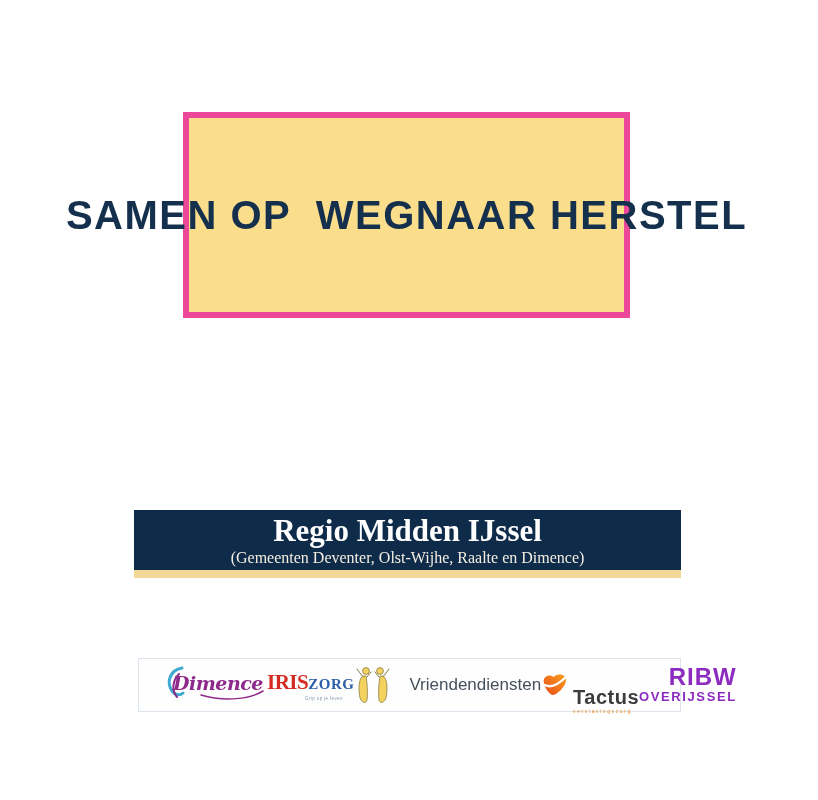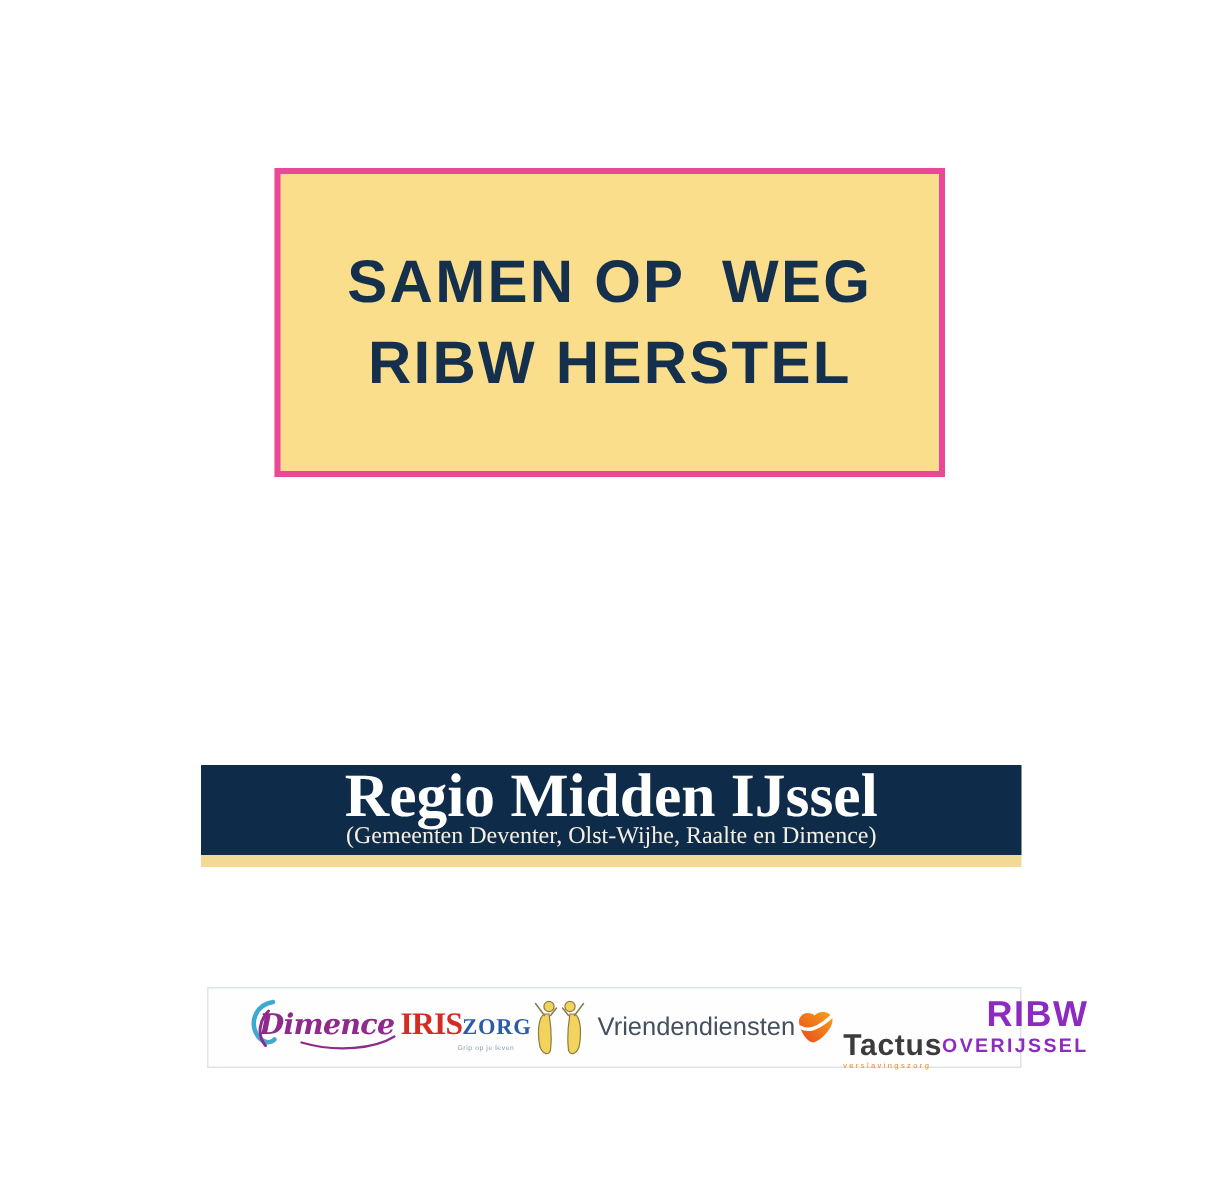--- a/index.html
+++ b/index.html
@@ -10,23 +10,22 @@
     position: relative;
     overflow: hidden;
   }
 
   
   .title-box {
     position: absolute;
     left: 183px; top: 112px;
     width: 447px; height: 206px;
     background: #FBDE8C;
-    border: 4px solid #ec4899;
+    border: 6px solid #ec4899;
     display: flex;
-    flex-direction: column;
     align-items: center;
     justify-content: center;
   }
   .title-line {
     font-family: "Liberation Sans", sans-serif;
     font-weight: bold;
     font-size: 40px;
     line-height: 54px;
     letter-spacing: 1.5px;
     color: #14304D;
@@ -43,21 +42,21 @@
   .banner-navy {
     background: #0E2B49;
     height: 60px;
     padding-top: 3px;
     text-align: center;
     color: #ffffff;
   }
   .banner-title {
     font-family: "Liberation Serif", serif;
     font-weight: bold;
-    font-size: 41px;
+    font-size: 31px;
     line-height: 35px;
     color: #ffffff;
   }
   .banner-subtitle {
     font-family: "Liberation Serif", serif;
     font-size: 16px;
     line-height: 19px;
     color: #F5EFE2;
   }
   .banner-accent {
@@ -110,21 +109,21 @@
   }
   .iris-tagline {
     font-size: 4.5px;
     letter-spacing: 0.4px;
     color: #8A97AC;
     margin-left: 38px;
     margin-top: 1px;
   }
 
   
-  .logo-vrienden { gap: 6px; }
+  .logo-vrienden { gap: 17px; }
   .vrienden-word {
     font-family: "Liberation Sans", sans-serif;
     font-size: 17px;
     font-weight: 500;
     color: #45505E;
   }
 
   
   .logo-tactus { gap: 5px; }
   .tactus-text { display: flex; flex-direction: column; margin-top: 31px; }
@@ -160,21 +159,21 @@
     letter-spacing: 1.6px;
     color: #8D2BC0;
     margin-top: 1px;
   }
 </style>
 </head>
 <body>
 
 <div class="title-box">
   <div class="title-line">SAMEN OP  WEG</div>
-  <div class="title-line">RIBW HERSTEL</div>
+  <div class="title-line">NAAR HERSTEL</div>
 </div>
 
 <div class="banner">
   <div class="banner-navy">
     <div class="banner-title">Regio Midden IJssel</div>
     <div class="banner-subtitle">(Gemeenten Deventer, Olst-Wijhe, Raalte en Dimence)</div>
   </div>
   <div class="banner-accent"></div>
 </div>
 

